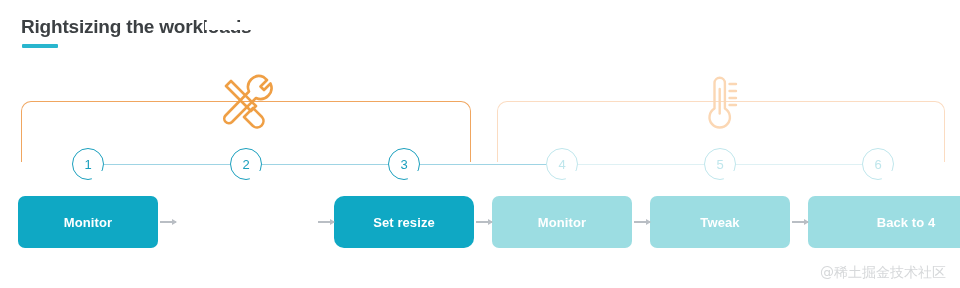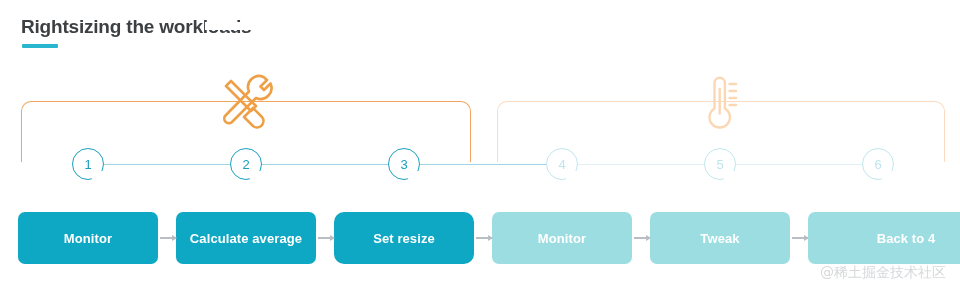--- a/index.html
+++ b/index.html
@@ -122,21 +122,20 @@
   .connector.active { background: #9fd4e4; }
   .connector.dim    { background: #dff1f4; }
 
   
   #flow-row {
     position: absolute;
     left: 0;
     top: 196px;
     width: 960px;
     height: 52px;
-    margin-top: 16px;
   }
   .flow-box {
     position: absolute;
     top: 0;
     height: 52px;
     border-radius: 7px;
     display: flex;
     align-items: center;
     justify-content: center;
     color: #ffffff;
@@ -253,20 +252,19 @@
 
 <div id="flow-row">
 
   <div class="flow-arrow" style="left:160px; width:16px;"></div>
   <div class="flow-arrow" style="left:318px; width:16px;"></div>
   <div class="flow-arrow" style="left:476px; width:16px;"></div>
   <div class="flow-arrow" style="left:634px; width:16px;"></div>
   <div class="flow-arrow" style="left:792px; width:16px;"></div>
 
   <div class="flow-box active" style="left:18px;  width:140px;">Monitor</div>
-  <div class="flow-box active" style="left:176px; width:140px;">Calculate average</div>
   <div class="flow-box active" style="left:334px; width:140px;border-radius:10px;">Set resize</div>
   <div class="flow-box dim" style="left:492px; width:140px;">Monitor</div>
   <div class="flow-box dim" style="left:650px; width:140px;text-align:center;">Tweak</div>
   <div class="flow-box dim" style="left:808px; width:140px;padding-left:28px;">Back to 4</div>
 </div>
 
 <div id="watermark">@稀土掘金技术社区</div>
 
 </body></html>

